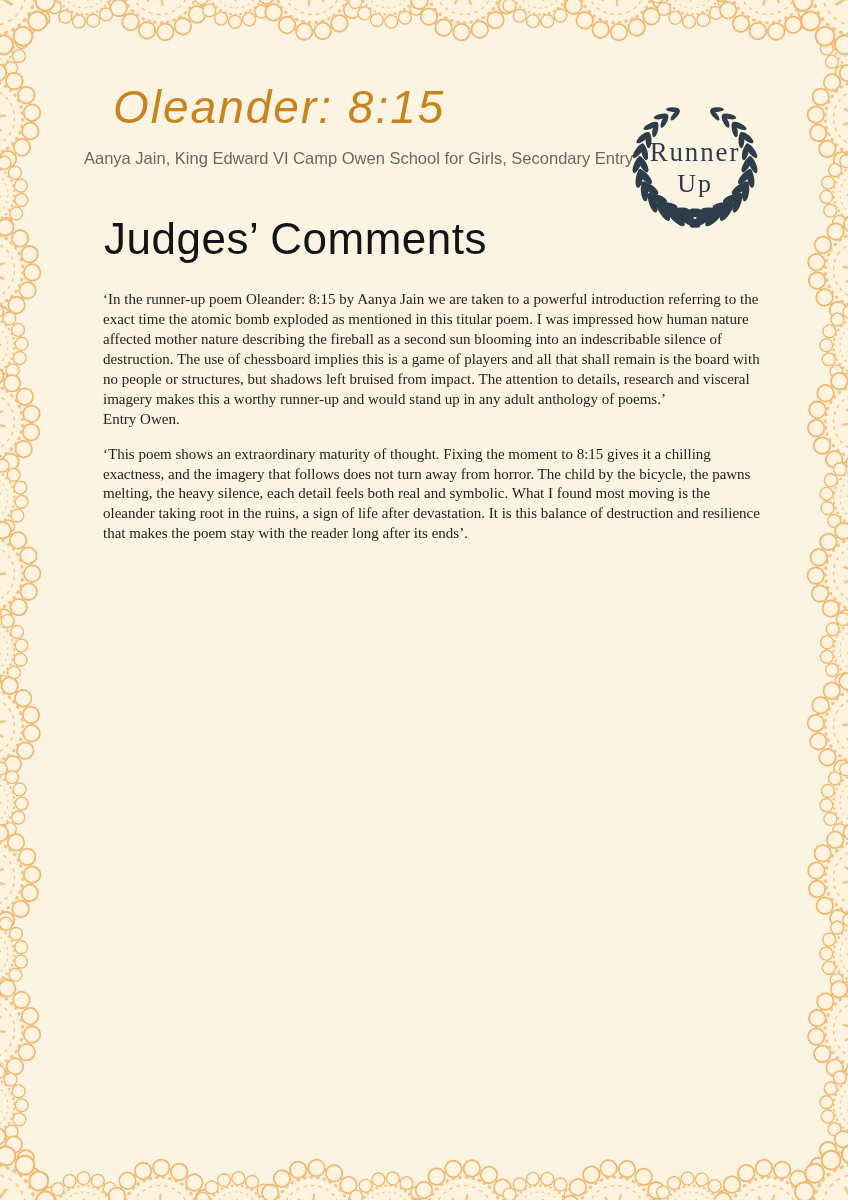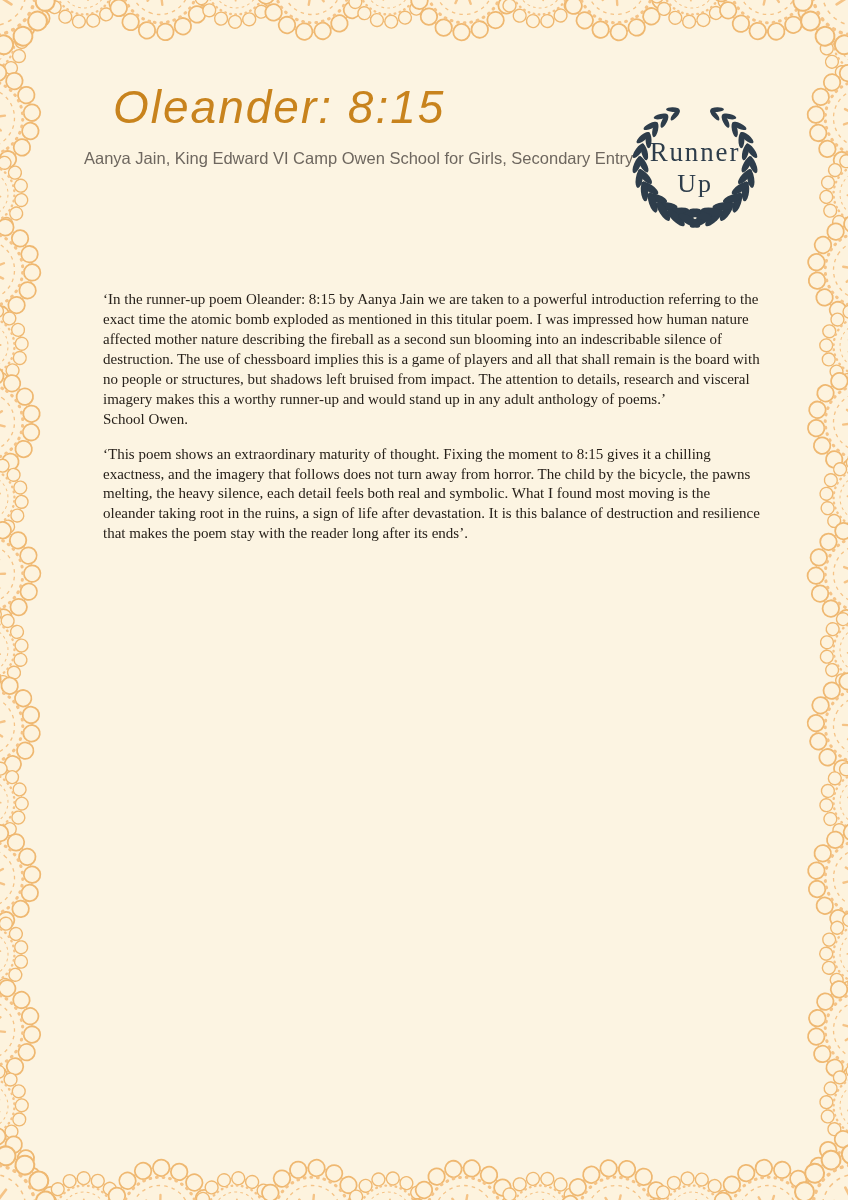--- a/index.html
+++ b/index.html
@@ -249,24 +249,25 @@
           <g transform="translate(-4.0 56.9) rotate(4.0)">
             <ellipse cx="0" cy="-3.5" rx="12.5" ry="4.5" transform="rotate(-26)"></ellipse>
             <ellipse cx="0" cy="3.5" rx="12.5" ry="4.5" transform="rotate(26)"></ellipse>
           </g>
         </g>
       <text x="0" y="-2" text-anchor="middle" font-size="28" class="wreath-text">Runner</text>
       <text x="0" y="30" text-anchor="middle" font-size="27" class="wreath-text">Up</text>
     </svg>
   </div>
 
+  <h1 class="heading" style="margin:0">Judges’ Comments</h1>
 
   <div class="comments">
     <div class="comment">
       <p>‘In the runner-up poem Oleander: 8:15 by Aanya Jain we are taken to a powerful introduction referring to the exact time the atomic bomb exploded as mentioned in this titular poem. I was impressed how human nature affected mother nature describing the fireball as a second sun blooming into an indescribable silence of destruction. The use of chessboard implies this is a game of players and all that shall remain is the board with no people or structures, but shadows left bruised from impact. The attention to details, research and visceral imagery makes this a worthy runner-up and would stand up in any adult anthology of poems.’</p>
-      <p>School Owen.</p>
+      <p>Entry Owen.</p>
     </div>
     <div class="comment">
       <p>‘This poem shows an extraordinary maturity of thought. Fixing the moment to 8:15 gives it a chilling exactness, and the imagery that follows does not turn away from horror. The child by the bicycle, the pawns melting, the heavy silence, each detail feels both real and symbolic. What I found most moving is the oleander taking root in the ruins, a sign of life after devastation. It is this balance of destruction and resilience that makes the poem stay with the reader long after its ends’.</p>
     </div>
   </div>
 
 </div>
 
 </body></html>

